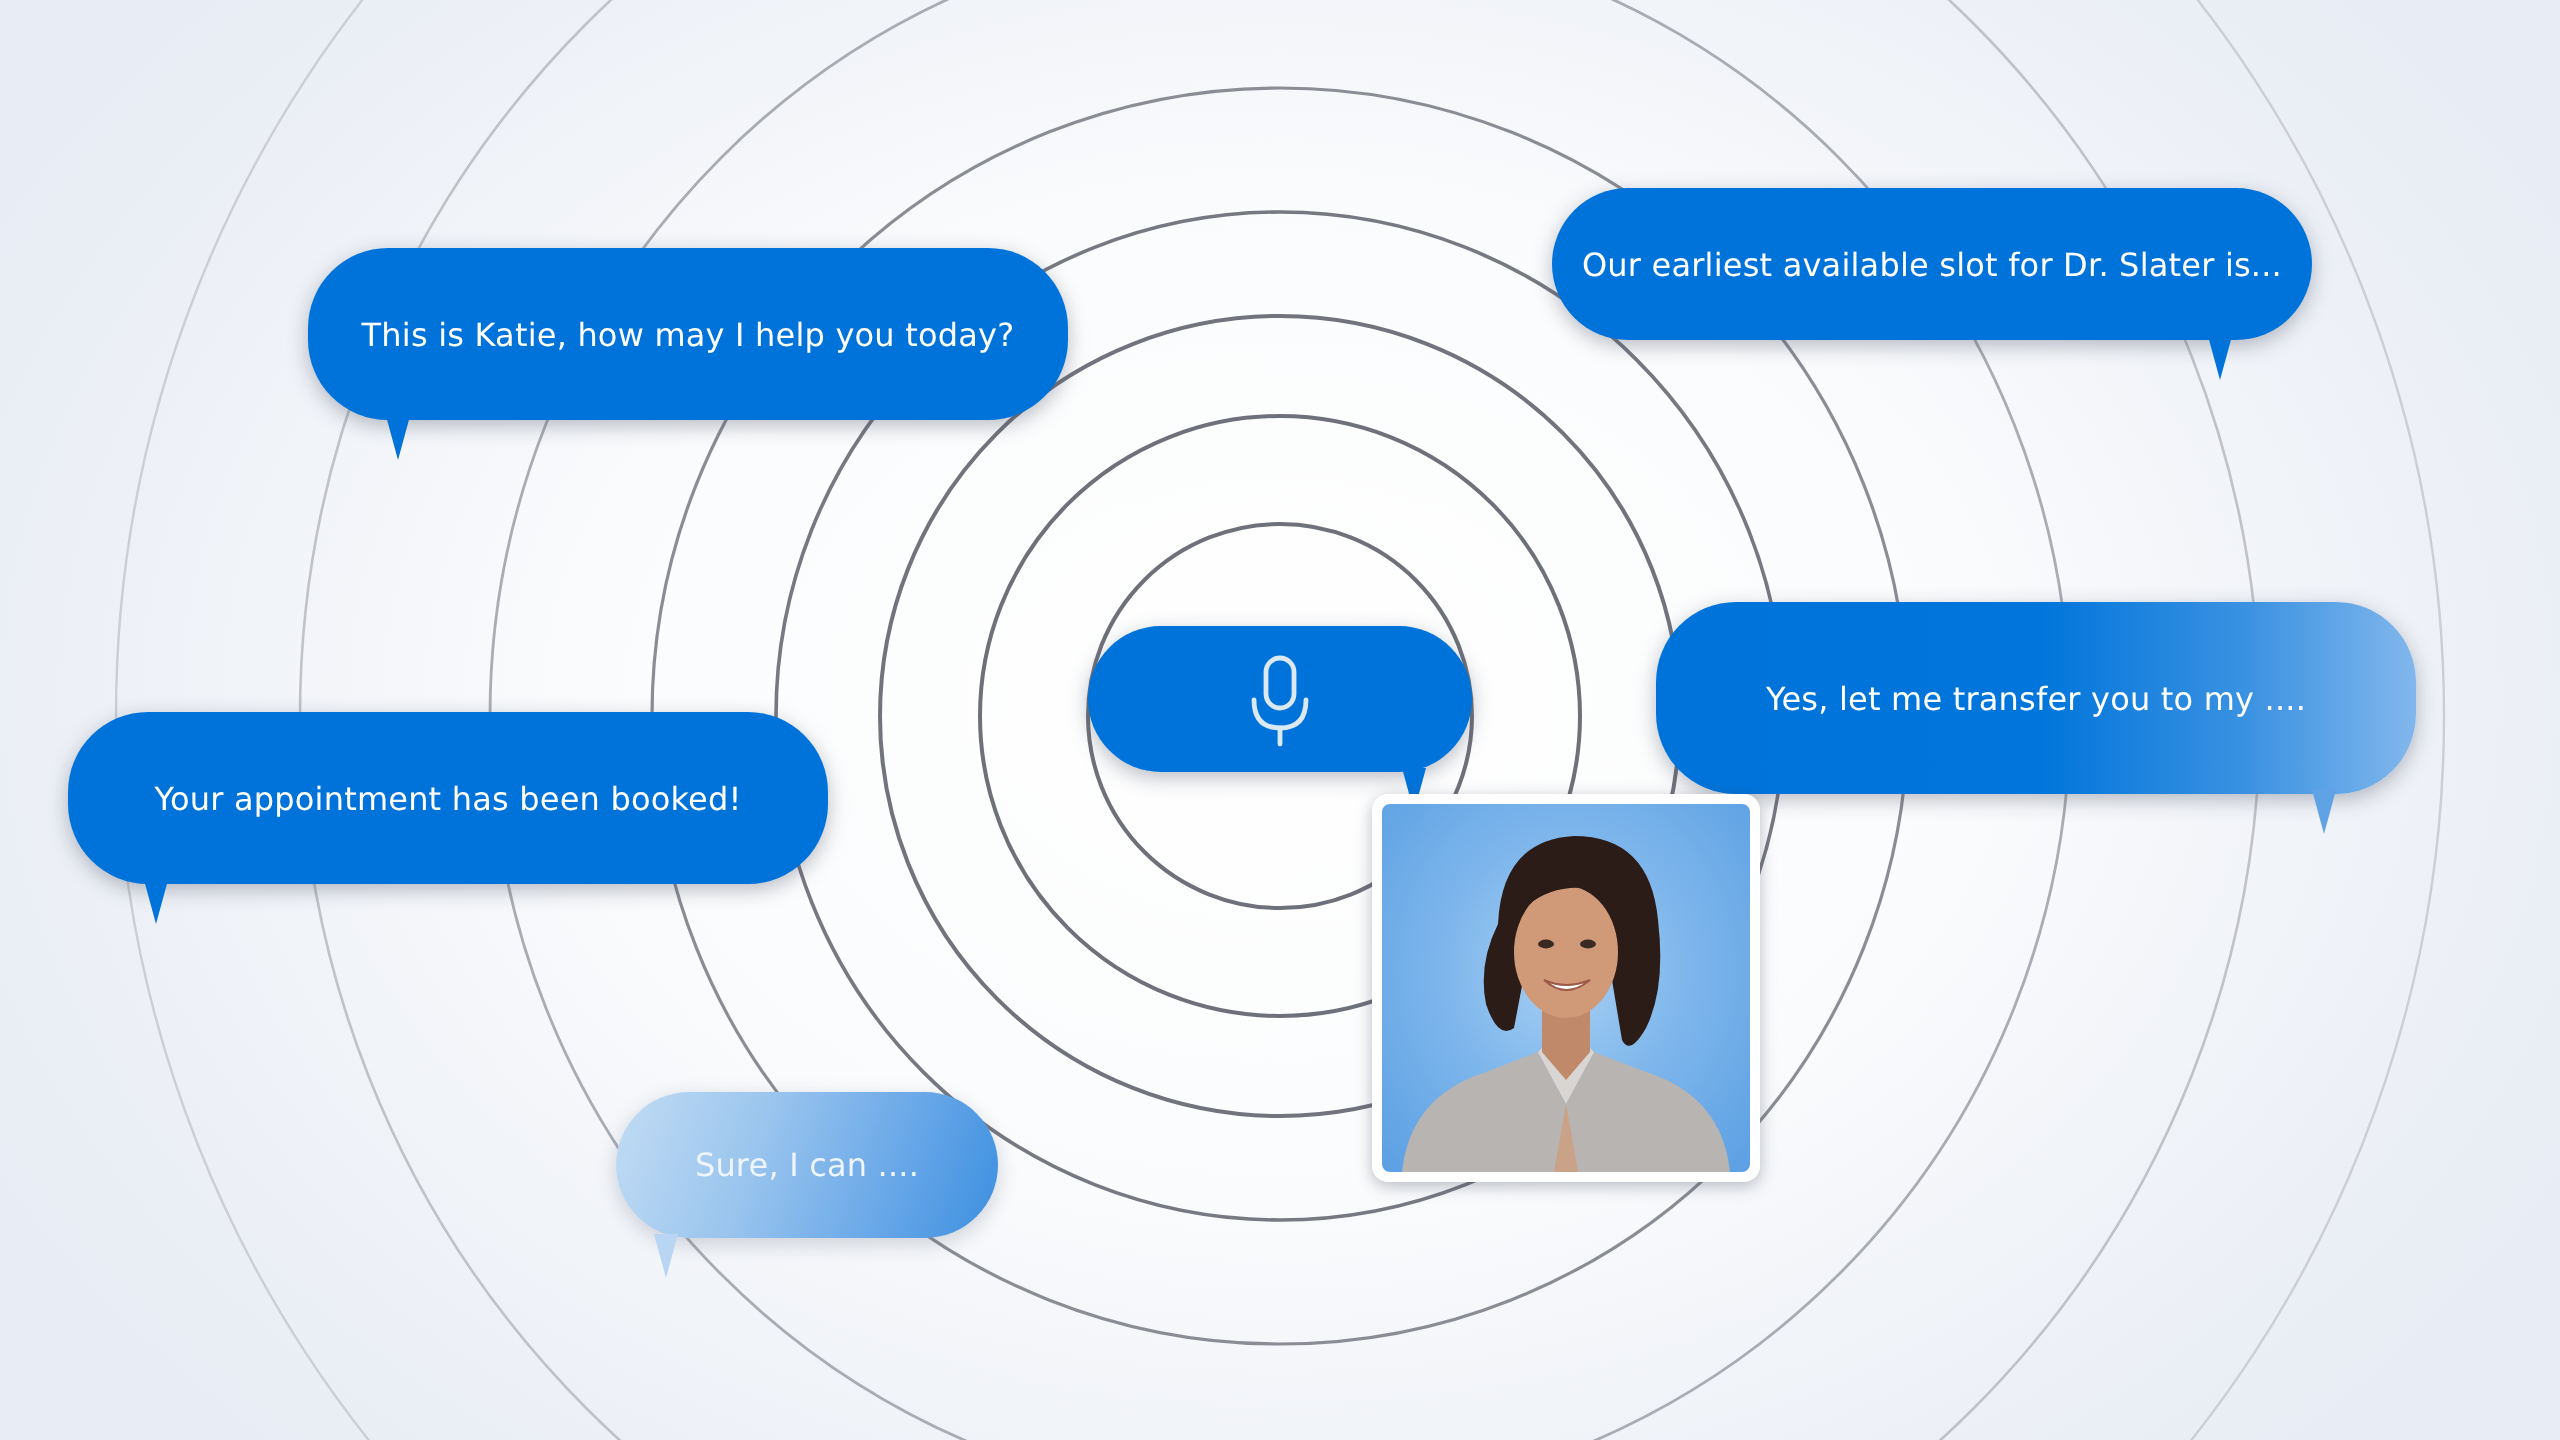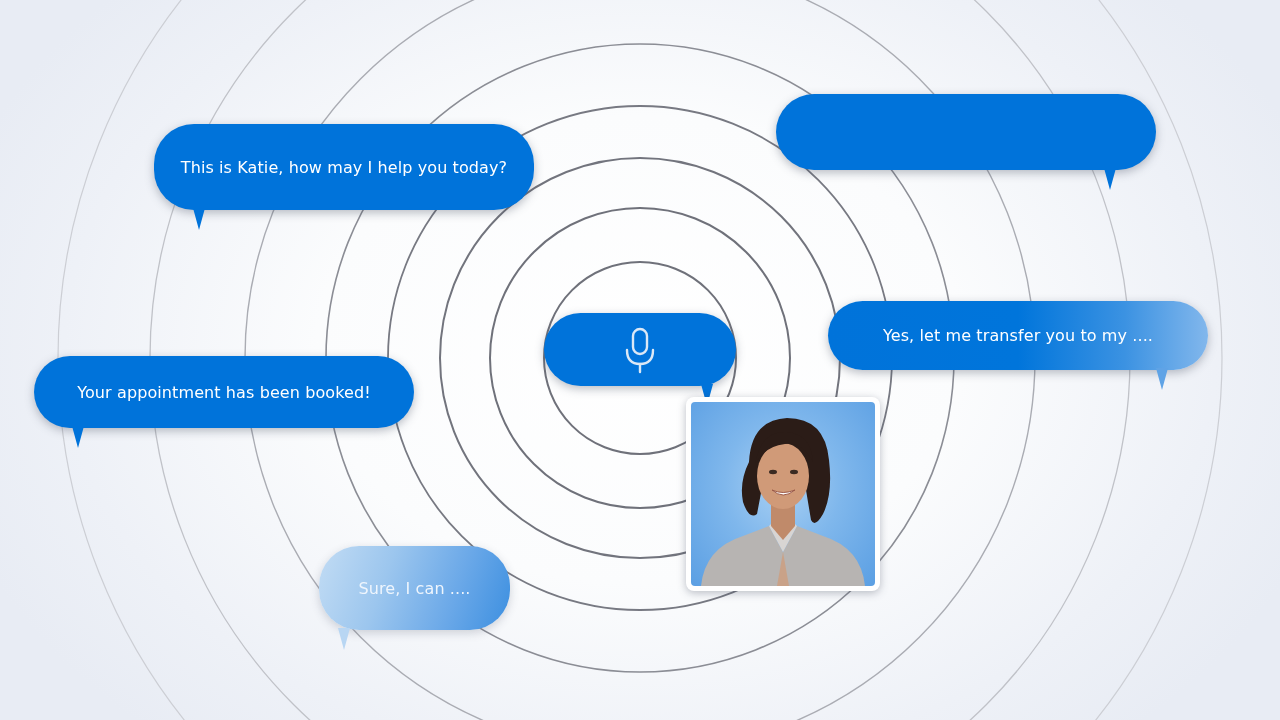--- a/index.html
+++ b/index.html
@@ -18,29 +18,29 @@
   .bubble .tail {
     position: absolute; width: 0; height: 0;
     border-left: 6px solid transparent; border-right: 6px solid transparent;
     border-top: 22px solid #0073da; bottom: -20px;
   }
   .solid { background: #0073da; }
   .b1 { left: 154px; top: 124px; width: 380px; height: 86px; }
   .b1 .tail { left: 193px - 154px; left: 39px; }
   .b2 { left: 776px; top: 94px; width: 380px; height: 76px; }
   .b2 .tail { left: 328px; }
-  .b3 { left: 34px; top: 356px; width: 380px; height: 72px; }
+  .b3 { left: 34px; top: 356px; width: 380px; height: 86px; }
   .b3 .tail { left: 38px; }
   .b4 {
-    left: 828px; top: 301px; width: 380px; height: 69px;
+    left: 828px; top: 301px; width: 380px; height: 96px;
     background: linear-gradient(90deg, #0073da 0%, #0075db 50%, #3b92e2 78%, #82b7ec 100%);
   }
   .b4 .tail { left: 328px; border-top-color: #5fa3e6; }
   .b5 {
-    left: 319px; top: 546px; width: 191px; height: 84px;
+    left: 308px; top: 546px; width: 191px; height: 73px;
     background: linear-gradient(110deg, #c2dcf4 0%, #9cc6ee 35%, #6aa8e8 70%, #3c8fe0 100%);
     color: #eef5fd; box-shadow: 0 3px 10px rgba(60, 70, 90, 0.22);
   }
   .b5 .tail { left: 19px; border-top-color: #b8d6f3; }
   .mic {
     left: 544px; top: 313px; width: 192px; height: 73px;
   }
   .mic .tail { left: 157px; }
   .mic svg { display: block; }
   .photo {
@@ -69,20 +69,21 @@
     <circle cx="640" cy="358" r="582" stroke="#ccced4" stroke-width="1.2"></circle>
   </g>
 </svg>
 
 <div class="bubble solid b1">
   <span>This is Katie, how may I help you today?</span>
   <span class="tail"></span>
 </div>
 
 <div class="bubble solid b2">
+  <span>Our earliest available slot for Dr. Slater is...</span>
   <span class="tail"></span>
 </div>
 
 <div class="bubble solid b3">
   <span>Your appointment has been booked!</span>
   <span class="tail"></span>
 </div>
 
 <div class="bubble b4">
   <span>Yes, let me transfer you to my ....</span>

